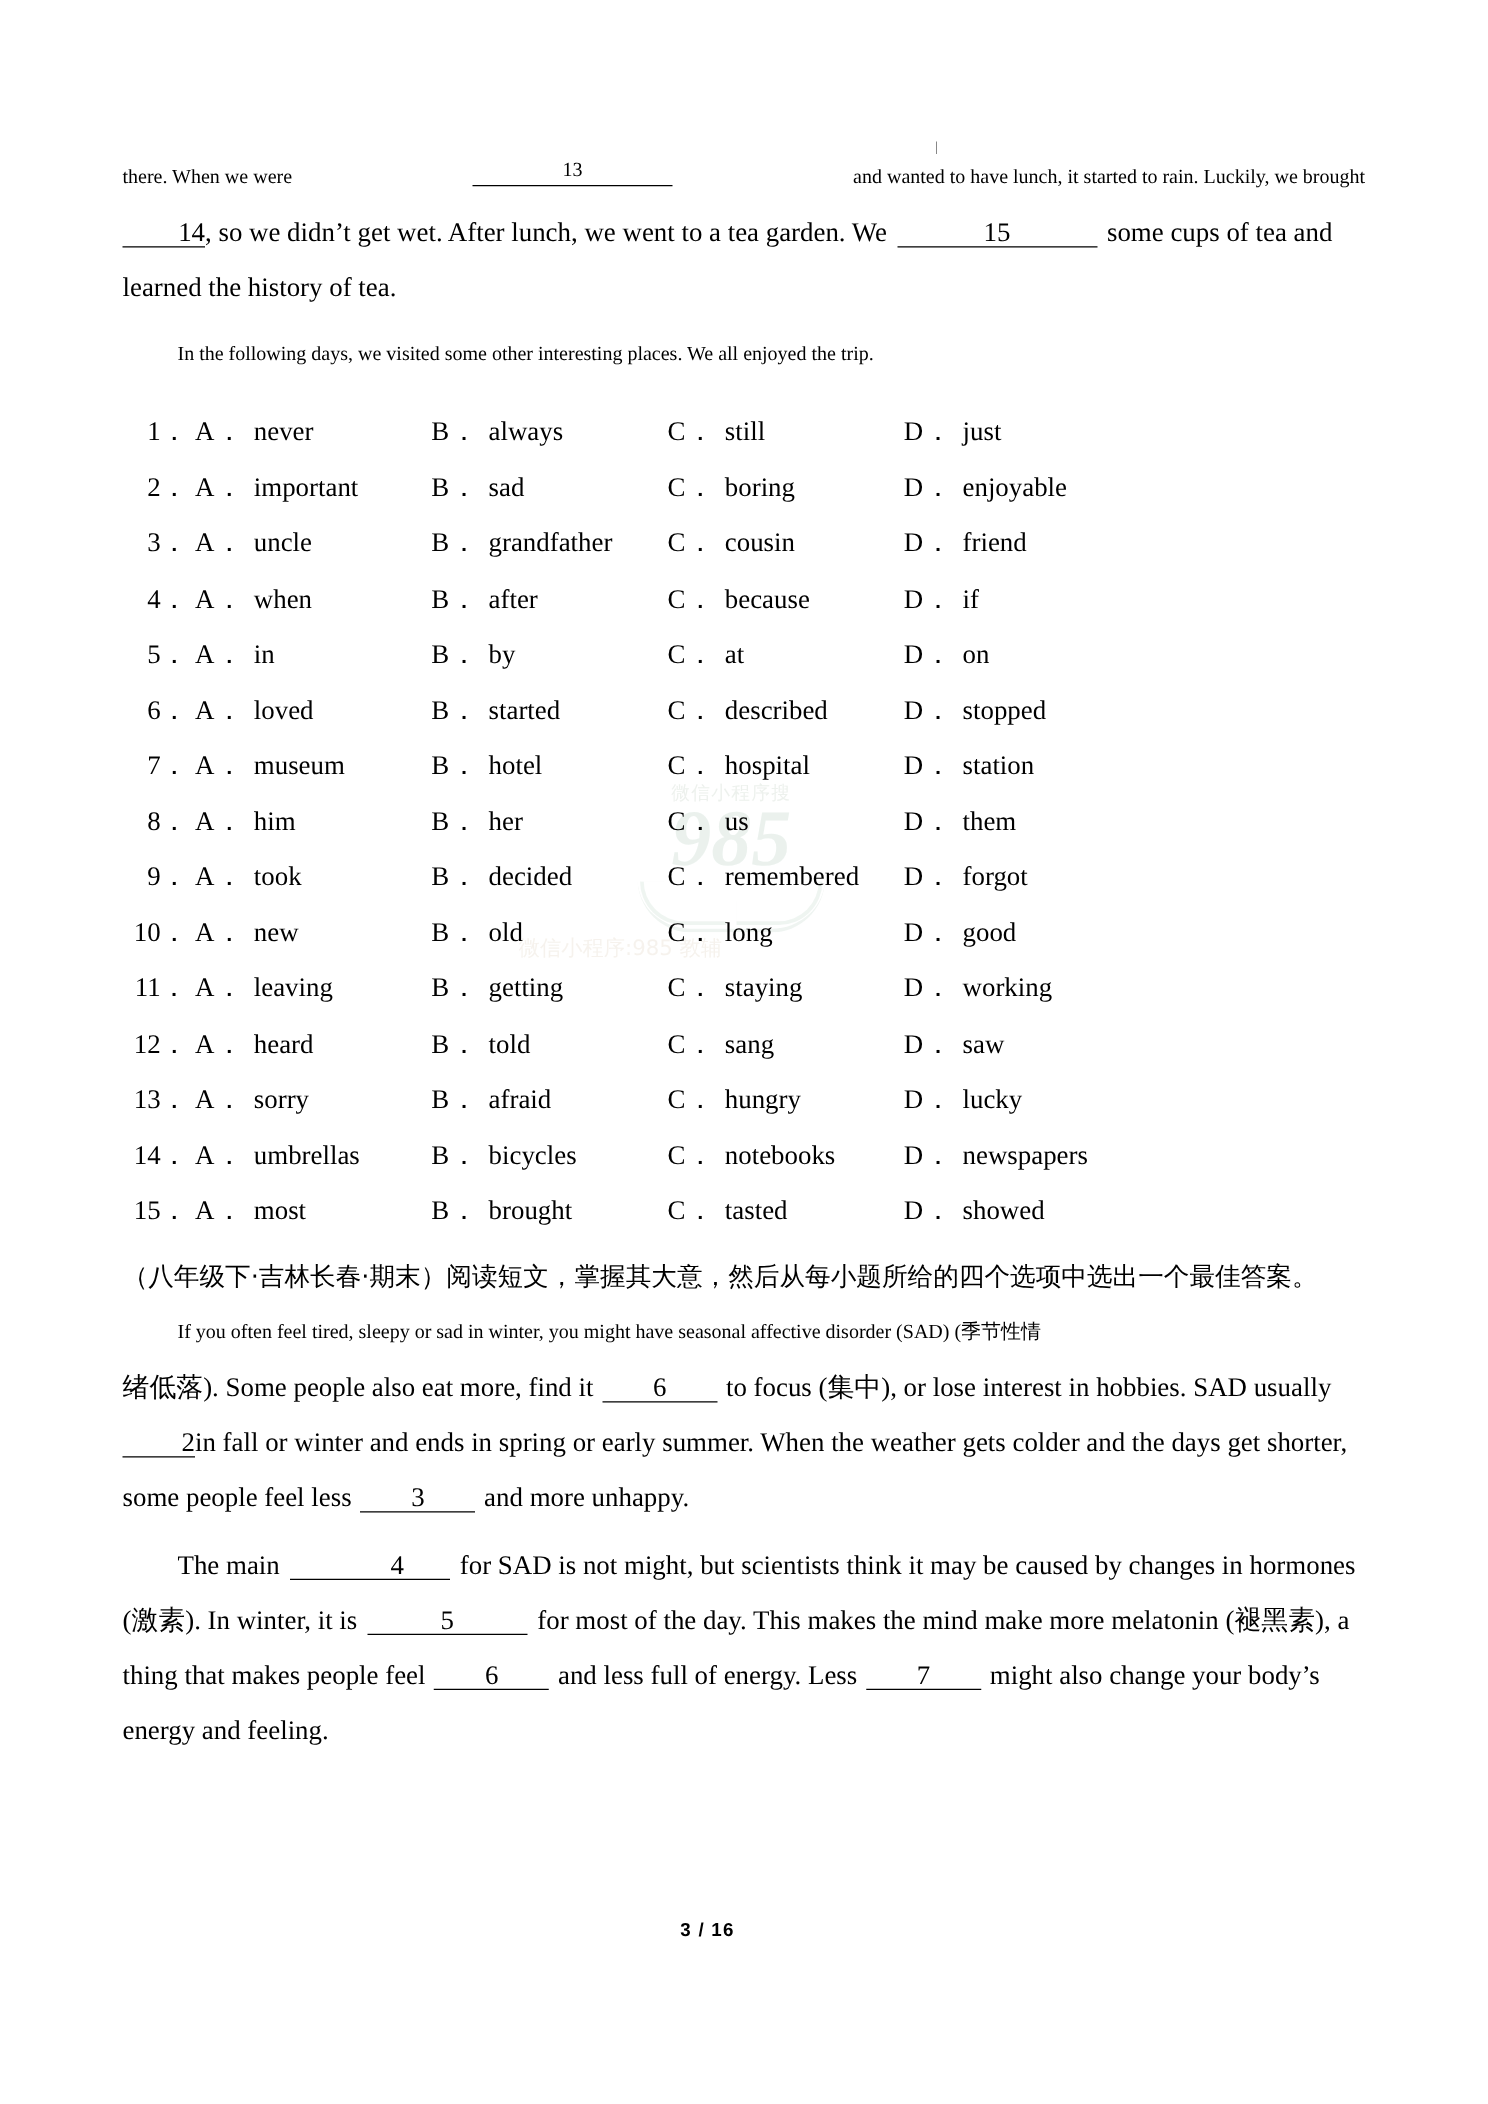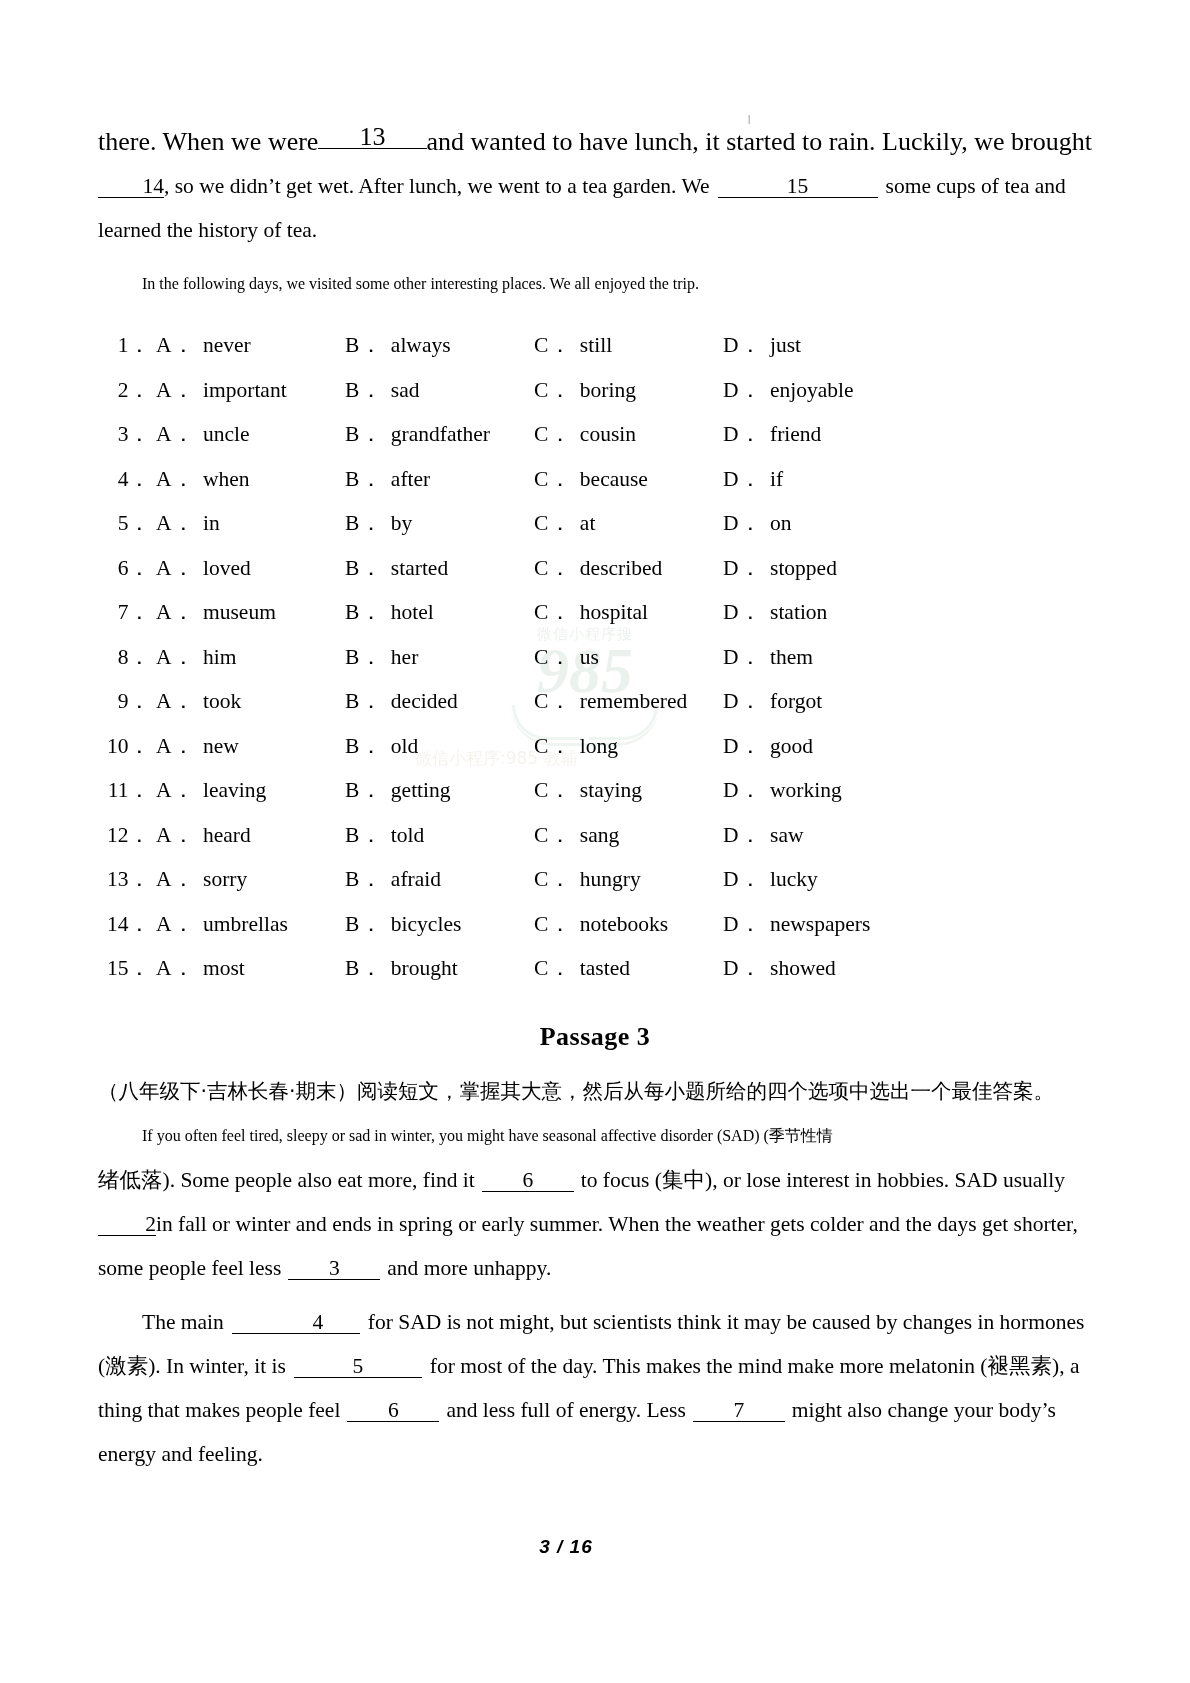--- a/index.html
+++ b/index.html
@@ -102,21 +102,21 @@
     margin: 0;
   }
   .para.indent { text-indent: 44px; }
   .cont-line {
     font-size: 21.5px;
     line-height: 44px;
     margin: 0;
     white-space: nowrap;
   }
   .just-line {
-    font-size: 26px;
+    font-size: 16px;
     line-height: 44px;
     margin: 0;
     display: flex;
     justify-content: space-between;
     white-space: nowrap;
   }
   .just-line > span { display: inline-block; }
 
   .blank {
     display: inline-block;
@@ -173,24 +173,23 @@
     font-family: "DejaVu Sans", sans-serif;
   }
 
   .footer {
     position: absolute;
     left: 0;
     top: 1536px;
     width: 1132px;
     text-align: center;
     font-family: "Liberation Sans", sans-serif;
-    font-size: 19px;
+    font-size: 15px;
     font-weight: bold;
     letter-spacing: 1px;
-    font-style: italic;
   }
   .tickmark {
     position: absolute;
     left: 748px;
     top: 112px;
     font-size: 11px;
     color: #555;
   }
 </style>
 </head>
@@ -342,21 +341,20 @@
       <div class="opt-row">
         <span class="opt-num">15．</span>
         <span class="opt-cell"><span class="opt-letter">A</span>．<span class="opt-text">most</span></span>
         <span class="opt-cell"><span class="opt-letter">B</span>．<span class="opt-text">brought</span></span>
         <span class="opt-cell"><span class="opt-letter">C</span>．<span class="opt-text">tasted</span></span>
         <span class="opt-cell"><span class="opt-letter">D</span>．<span class="opt-text">showed</span></span>
       </div>
 
     </div>
 
-    <div class="passage-title">Passage 3</div>
 
     <div class="cn-line">（八年级下·吉林长春·期末）阅读短文，掌握其大意，然后从每小题所给的四个选项中选出一个最佳答案。</div>
 
     <div class="para indent">If you often feel tired, sleepy or sad in winter, you might have seasonal affective disorder (SAD) (季节性情</div>
 
     <div class="cont-line">
       <span>绪低落). Some people also eat more, find it</span><span class="blank w-short" style="margin:0 7px;">6</span><span>to focus (集中), or lose interest in hobbies. SAD usually</span>
     </div>
 
     <div class="cont-line">

